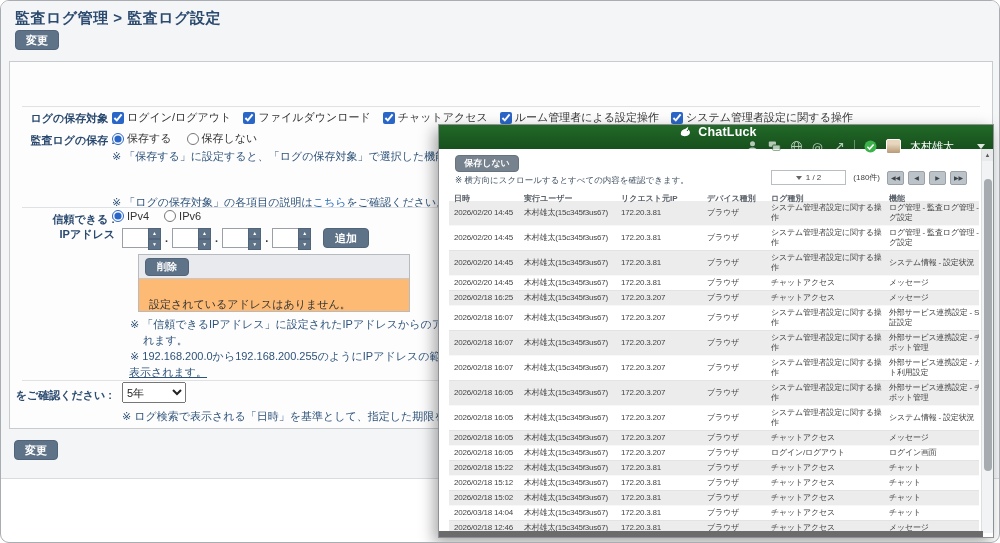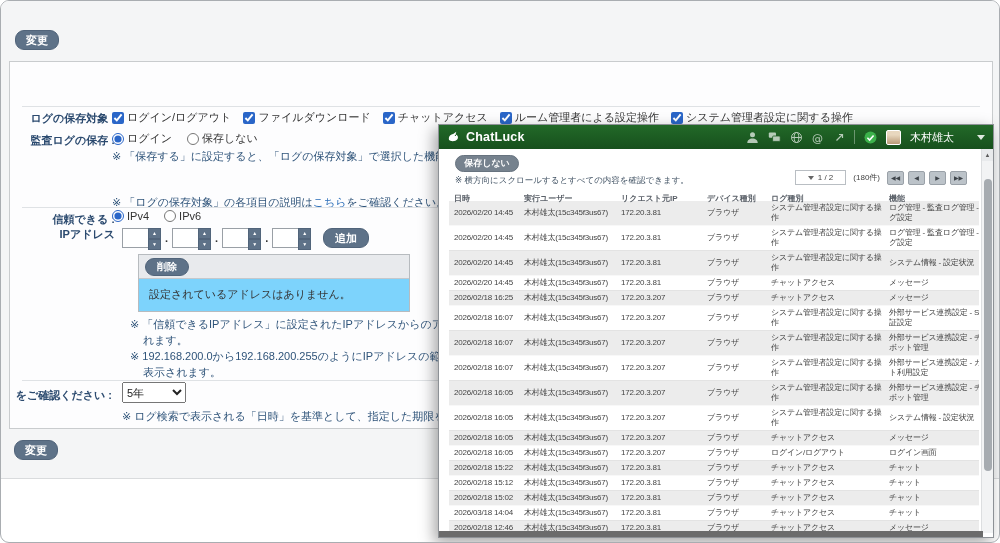--- a/index.html
+++ b/index.html
@@ -8,21 +8,21 @@
 
   .frame { position:relative; width:1000px; height:543px; border:1px solid #a9adb1;
            border-radius:9px; overflow:hidden; background:#fff; }
 
   
   .admin-page { position:absolute; left:0; top:0; width:1000px; height:478px;
                 background:#f4f5f6; border-bottom:1px solid #d9dbdd; }
   .page-title { position:absolute; left:14px; top:8px; font-size:15px; font-weight:bold;
                 color:#2b4a6f; letter-spacing:.5px; }
   .btn { display:inline-block; background:#5e7288; color:#fff; border:1px solid #51647a;
-         border-radius:9px; font-size:11px; font-weight:bold; text-align:center;
+         border-radius:4px; font-size:11px; font-weight:bold; text-align:center;
          cursor:pointer; line-height:18px; }
   .btn-change-top { position:absolute; left:14px; top:29px; width:44px; height:20px; }
   .btn-change-bottom { position:absolute; left:13px; top:439px; width:44px; height:20px; }
 
   .panel { position:absolute; left:8px; top:60px; width:984px; height:368px;
            background:#fdfdfe; border:1px solid #c9ccce; }
   .sep { position:absolute; left:12px; width:958px; height:1px; background:#dfe2e5; }
 
   .flabel { position:absolute; width:110px; text-align:right; font-size:11px;
             font-weight:bold; color:#2b4a6f; white-space:nowrap; }
@@ -37,55 +37,55 @@
   .ipseg { display:flex; }
   .ipseg input { width:26px; height:20px; border:1px solid #9aa0a6; border-right:none;
                  font-size:11px; padding:0 2px; }
   .spin { width:13px; height:20px; display:flex; flex-direction:column; }
   .spin span { flex:1; background:#5e7288; border:1px solid #51647a; color:#fff;
                font-size:5px; line-height:9px; text-align:center; cursor:pointer; }
   .ip-dot { font-size:11px; color:#333; margin:0 4px; font-weight:bold; }
   .btn-add { width:46px; height:20px; margin-left:10px; }
 
   .ip-listbox { position:absolute; left:128px; top:252px; width:272px; height:58px;
-                border:1px solid #b7bbbf; background:#7dd3fc; }
+                border:1px solid #b7bbbf; background:#fdba74; }
   .ip-listbox-head { height:24px; background:#e8eaed; border-bottom:1px solid #c4c8cc;
                      display:flex; align-items:center; padding-left:6px; }
   .btn-delete { width:44px; height:18px; line-height:16px; font-size:10px; }
-  .ip-empty { font-size:11px; color:#333; padding:8px 0 0 10px; white-space:nowrap; }
+  .ip-empty { font-size:11px; color:#333; padding:8px 0 0 10px; white-space:nowrap;margin-top:10px; }
 
   .retention-select { position:absolute; left:112px; top:383px; width:64px; height:21px;
                       font-size:11px; color:#222; }
 
   
   .cl-window { position:absolute; left:437px; top:123px; width:556px; height:414px;
                background:#fff; border:1px solid #8d9196;
                box-shadow:-4px 5px 14px rgba(0,0,0,.35); }
   .cl-titlebar { position:absolute; left:0; top:0; width:100%; height:24px;
                  background:linear-gradient(#226928,#17501d);
-                 display:flex; align-items:center; padding:0 4px 0 8px; }
+                 display:flex; align-items:center; padding:0 4px 0 8px;flex-direction:column; }
   .cl-logo { display:flex; align-items:center; gap:5px; }
   .cl-logo svg { display:block; }
   .cl-title { color:#fff; font-size:12.5px; font-weight:bold; letter-spacing:.2px; }
   .cl-bar-right { margin-left:auto; display:flex; align-items:center; gap:9px; }
   .cl-ico { opacity:.68; display:flex; }
   .cl-sep { width:1px; height:14px; background:rgba(255,255,255,.35); }
   .cl-avatar { width:15px; height:15px; border:1px solid #fff; border-radius:2px;
                background:linear-gradient(#e8d7be 30%,#b99a77); }
   .cl-user { color:#fff; font-size:11px; margin-right:14px; }
   .cl-caret { width:0; height:0; border-left:4px solid transparent; border-right:4px solid transparent;
               border-top:5px solid #dfe8df; margin-right:4px; cursor:pointer; }
 
   .btn-export { position:absolute; left:16px; top:30px; width:64px; height:17px;
                 line-height:15px; font-size:9px; background:#76828e; border-color:#67737f; }
   .cl-scrollnote { position:absolute; left:16px; top:50px; font-size:8.5px; color:#445566; }
 
   .cl-pager { position:absolute; right:26px; top:45px; display:flex; align-items:center; gap:4px; }
   .pg-select { display:flex; align-items:center; gap:4px; border:1px solid #b9bec3;
-               background:#fff; height:15px; padding:0 12px; font-size:8px; color:#444; cursor:pointer; }
+               background:#fff; height:15px; padding:0 24px; font-size:8px; color:#444; cursor:pointer; }
   .pg-caret { width:0; height:0; border-left:3px solid transparent; border-right:3px solid transparent;
               border-top:4px solid #666; }
   .pg-count { font-size:8px; color:#444; margin:0 3px; }
   .pg-btn { width:17px; height:14px; background:#bcc3c9; border:1px solid #9aa1a8; border-radius:2px;
             font-size:6px; color:#3e444a; text-align:center; line-height:12px; cursor:pointer; }
 
   .cl-tablewrap { position:absolute; left:10px; top:60px; width:530px; height:348px; overflow:hidden; }
   .cl-table { width:560px; }
   .lh { display:flex; height:16px; align-items:center; }
   .hc { font-size:8px; font-weight:bold; color:#5a6068; padding-left:5px;margin-top:10px; }
@@ -104,29 +104,30 @@
   .vs-thumb { position:absolute; left:2px; top:30px; width:8px; height:292px;
               background:#a6abb0; border-radius:4px; cursor:grab; }
   .cl-hscroll { position:absolute; left:0; bottom:0; width:544px; height:6px; background:#6b6b6b; cursor:grab; }
 </style>
 </head>
 <body>
 
 <div class="frame">
 
   <div class="admin-page">
+    <div class="page-title">監査ログ管理 &gt; 監査ログ設定</div>
     <button class="btn btn-change-top">変更</button>
 
     <div class="panel">
 
       <div class="flabel" style="left:-5px; top:71px;">監査ログの保存 :</div>
       <div class="fopt" style="left:102px; top:69px;">
         <label>
           <input type="radio" name="save" checked="" style="">
-          <span>ログイン</span>
+          <span>保存する</span>
         </label>
         <label>
           <input type="radio" name="save" style="">
           <span>保存しない</span>
         </label>
       </div>
       <div class="fnote" style="left:102px; top:87px;">※ 「保存する」に設定すると、「ログの保存対象」で選択した機能のログが保存されます。</div>
       <div class="sep" style="top:44px;"></div>
 
       <div class="flabel" style="left:-5px; top:49px;">ログの保存対象 :</div>
@@ -201,21 +202,21 @@
       <div class="ip-listbox" style="top:192px;">
         <div class="ip-listbox-head">
           <button class="btn btn-delete">削除</button>
         </div>
         <div class="ip-empty">設定されているアドレスはありません。</div>
       </div>
 
       <div class="fnote" style="left:120px; top:255px;">※ 「信頼できるIPアドレス」に設定されたIPアドレスからのアクセスが</div>
       <div class="fnote" style="left:133px; top:271px;">れます。</div>
       <div class="fnote" style="left:120px; top:287px;">※ 192.168.200.0から192.168.200.255のようにIPアドレスの範囲指</div>
-      <div class="fnote" style="left:133px; top:303px;">表示されます。</div>
+      <div class="fnote" style="left:119px; top:303px;text-decoration:underline;">表示されます。</div>
       <div class="sep" style="top:318px;"></div>
 
       <div class="flabel" style="left:-8px; top:326px;">をご確認ください :</div>
       <select class="retention-select" style="top:320px;">
         <option>5年</option>
       </select>
       <div class="fnote" style="left:112px; top:347px;">※ ログ検索で表示される「日時」を基準として、指定した期限を過ぎた</div>
     </div>
 
     <button class="btn btn-change-bottom">変更</button>

